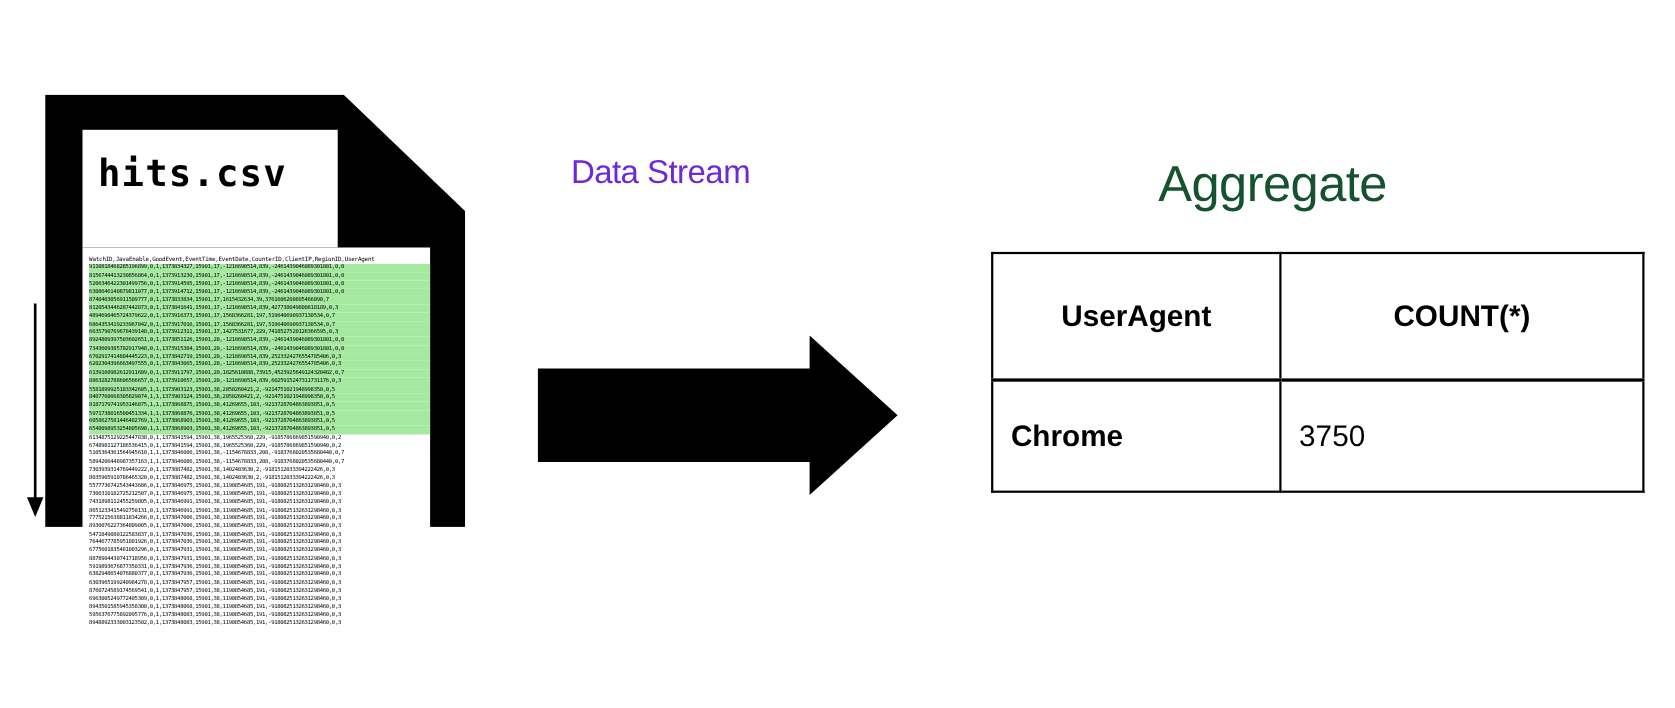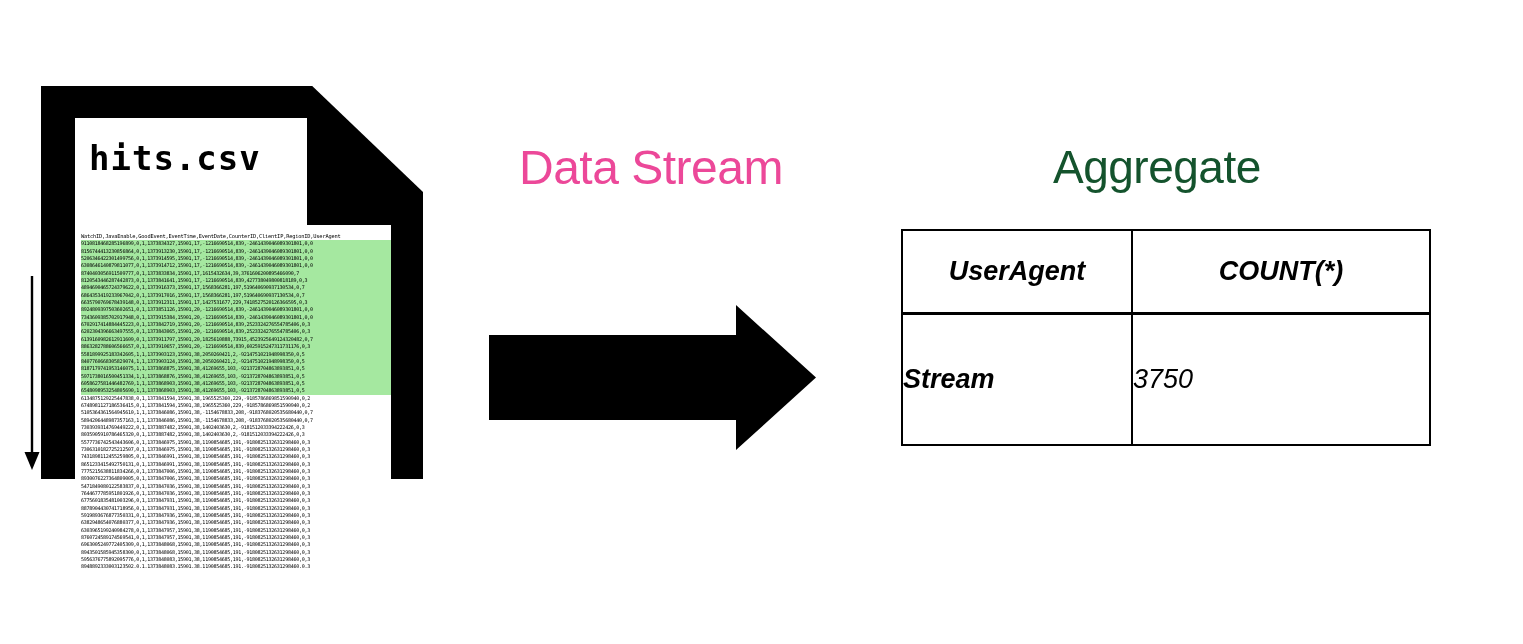--- a/index.html
+++ b/index.html
@@ -89,22 +89,22 @@
     transform-origin: left top;
   }
   .csv-line.header { font-size: 5.35px; letter-spacing: -0.2px; }
   .csv-line.hl { background: #a5e8a0; }
 
   
   #stream-label {
     position: absolute;
     left: 519px;
     top: 140px;
-    font-size: 48px;
-    color: #ec4899;
+    font-size: 30px;
+    color: #6d28d9;
     white-space: nowrap;
     letter-spacing: -0.5px;
   }
   #stream-arrow {
     position: absolute;
     left: 486px;
     top: 305px;
     width: 332px;
     height: 145px;
   }
@@ -125,22 +125,21 @@
     top: 229px;
     width: 524px;
     height: 217px;
     border-collapse: collapse;
     table-layout: fixed;
   }
   #agg-table td, #agg-table th {
     border: 2px solid #000000;
     vertical-align: middle;
     color: #000000;
-    padding: 0;
-    font-style: italic;
+    padding: 16px;
   }
   #agg-table th {
     height: 81px;
     font-size: 27px;
     font-weight: bold;
     border-bottom-width: 3px;
   }
   #agg-table td {
     height: 67px;
     font-size: 27px;
@@ -227,17 +226,17 @@
 
 <table id="agg-table">
   <thead>
     <tr>
       <th class="col-key">UserAgent</th>
       <th class="col-val">COUNT(*)</th>
     </tr>
   </thead>
   <tbody>
     <tr>
-      <td class="col-key">Stream</td>
+      <td class="col-key">Chrome</td>
       <td class="col-val">3750</td>
     </tr>
   </tbody>
 </table>
 
 </body></html>

